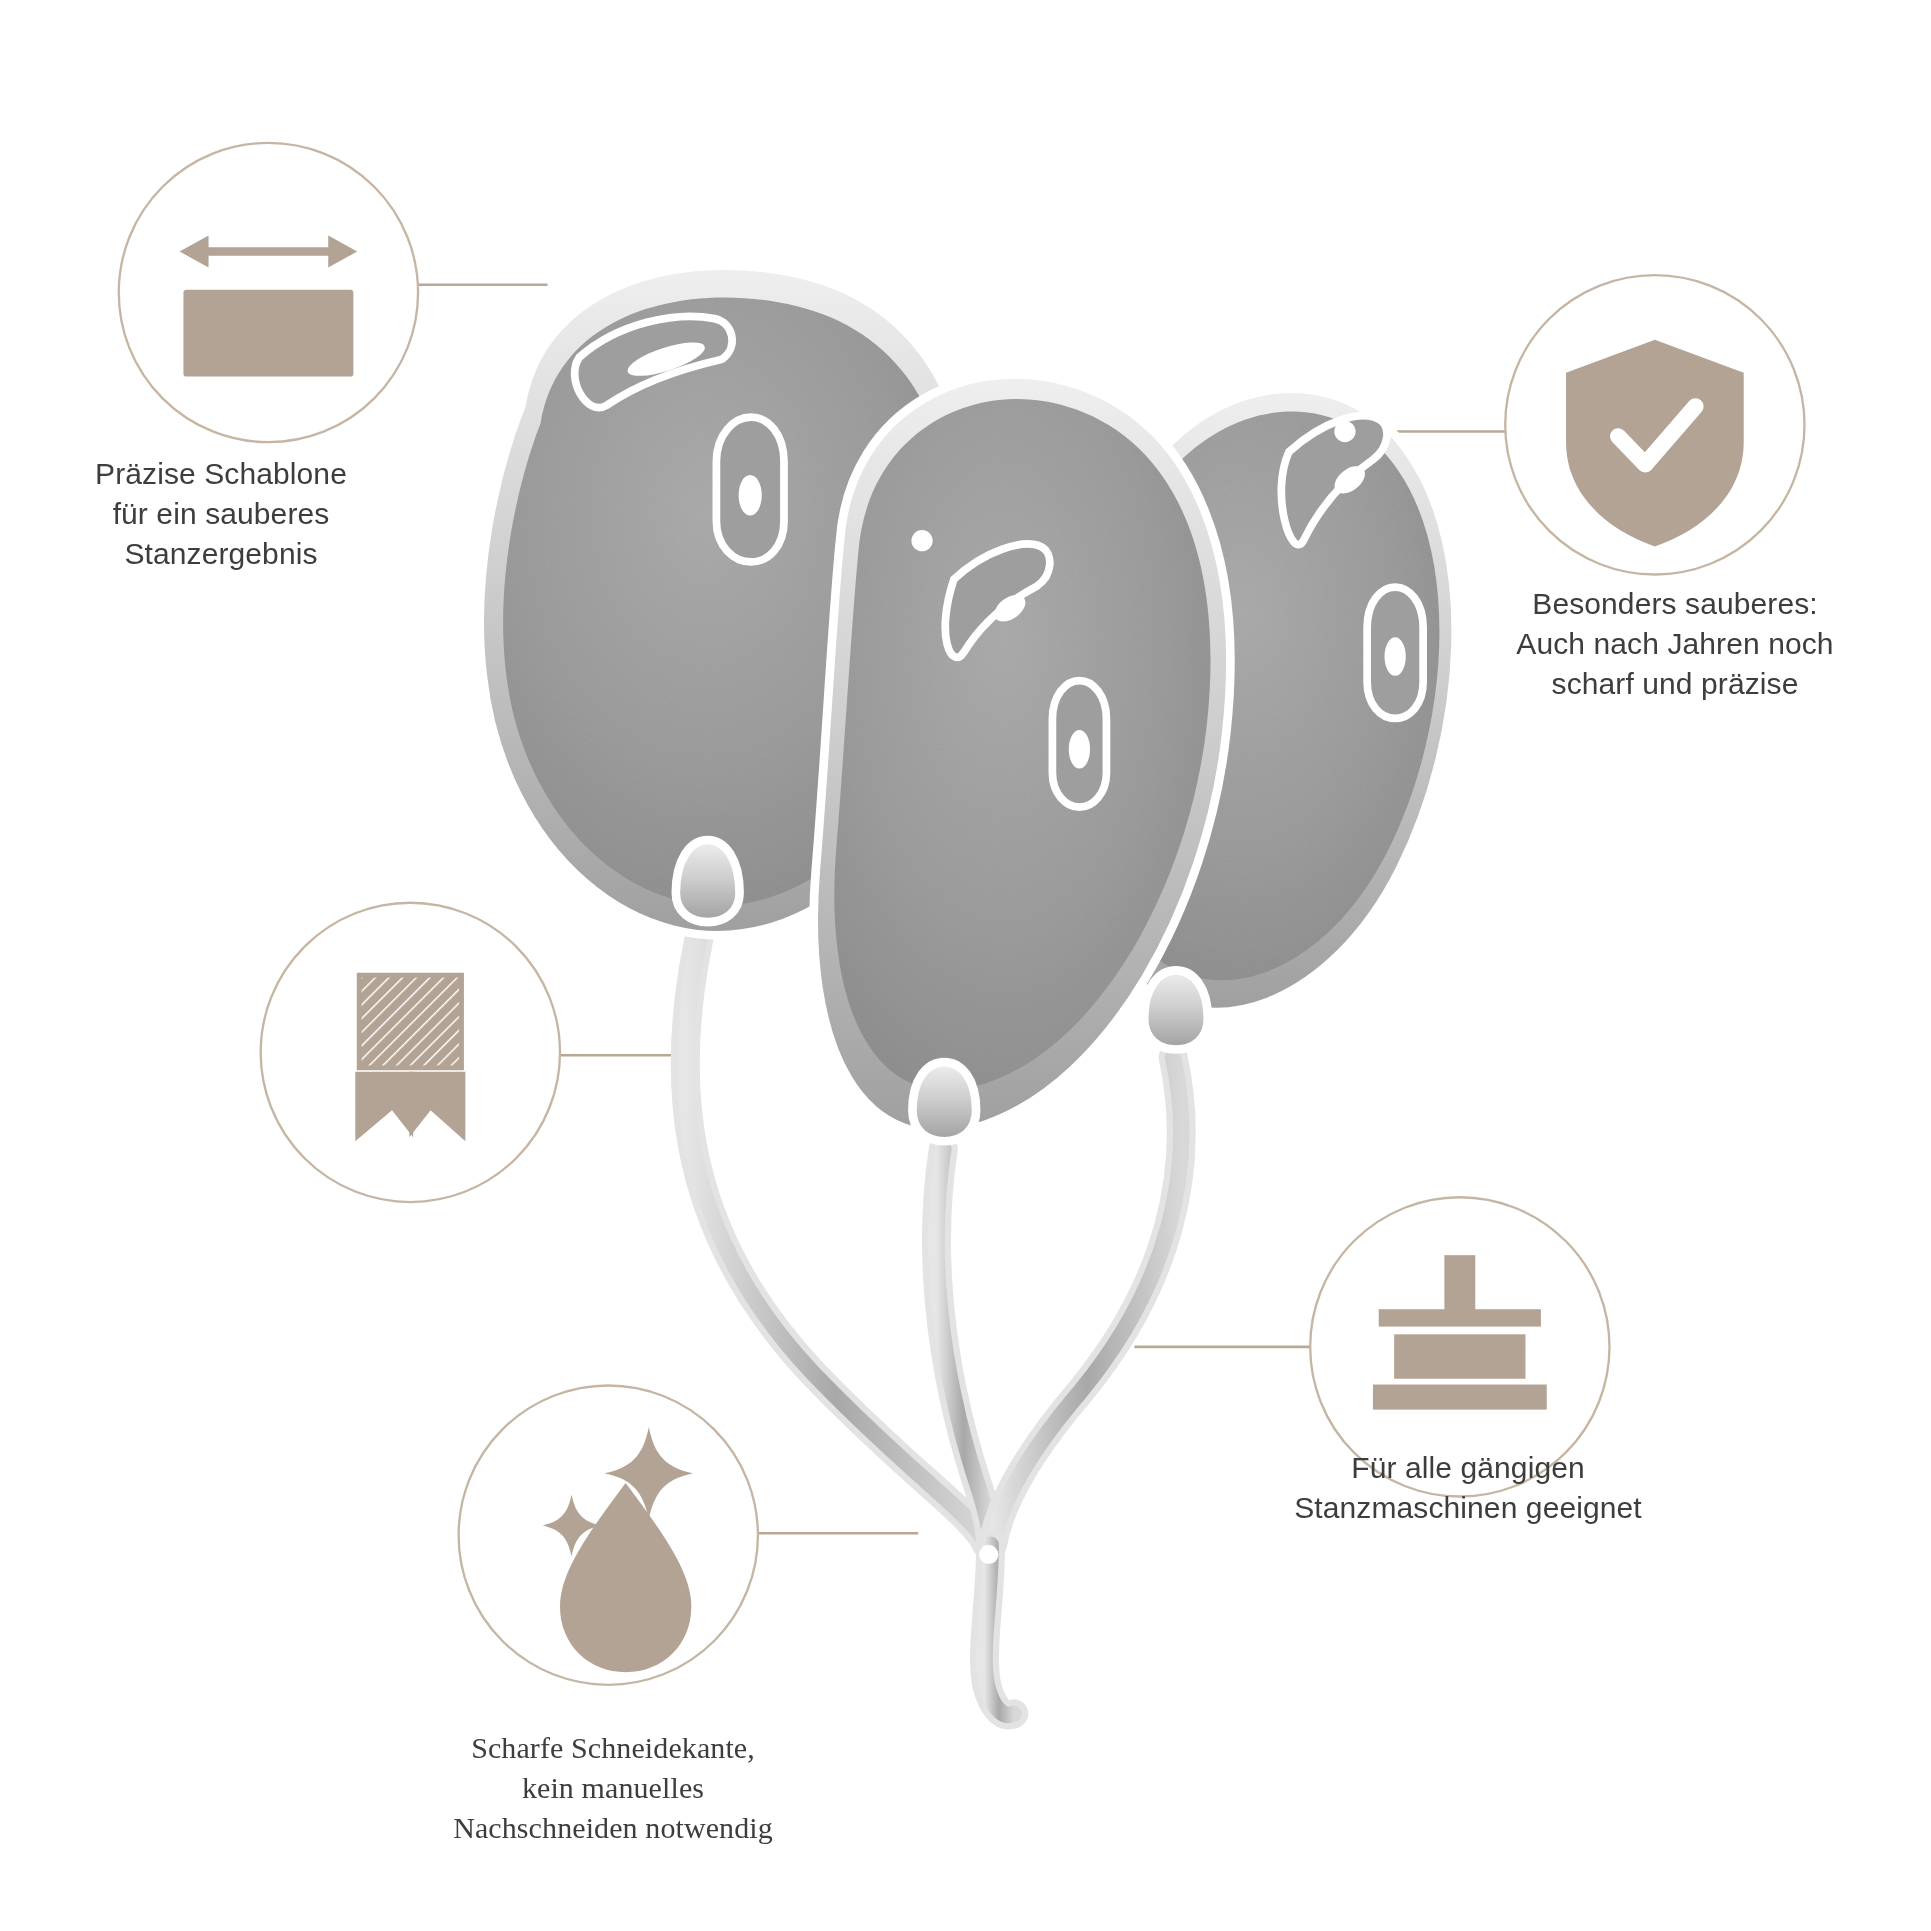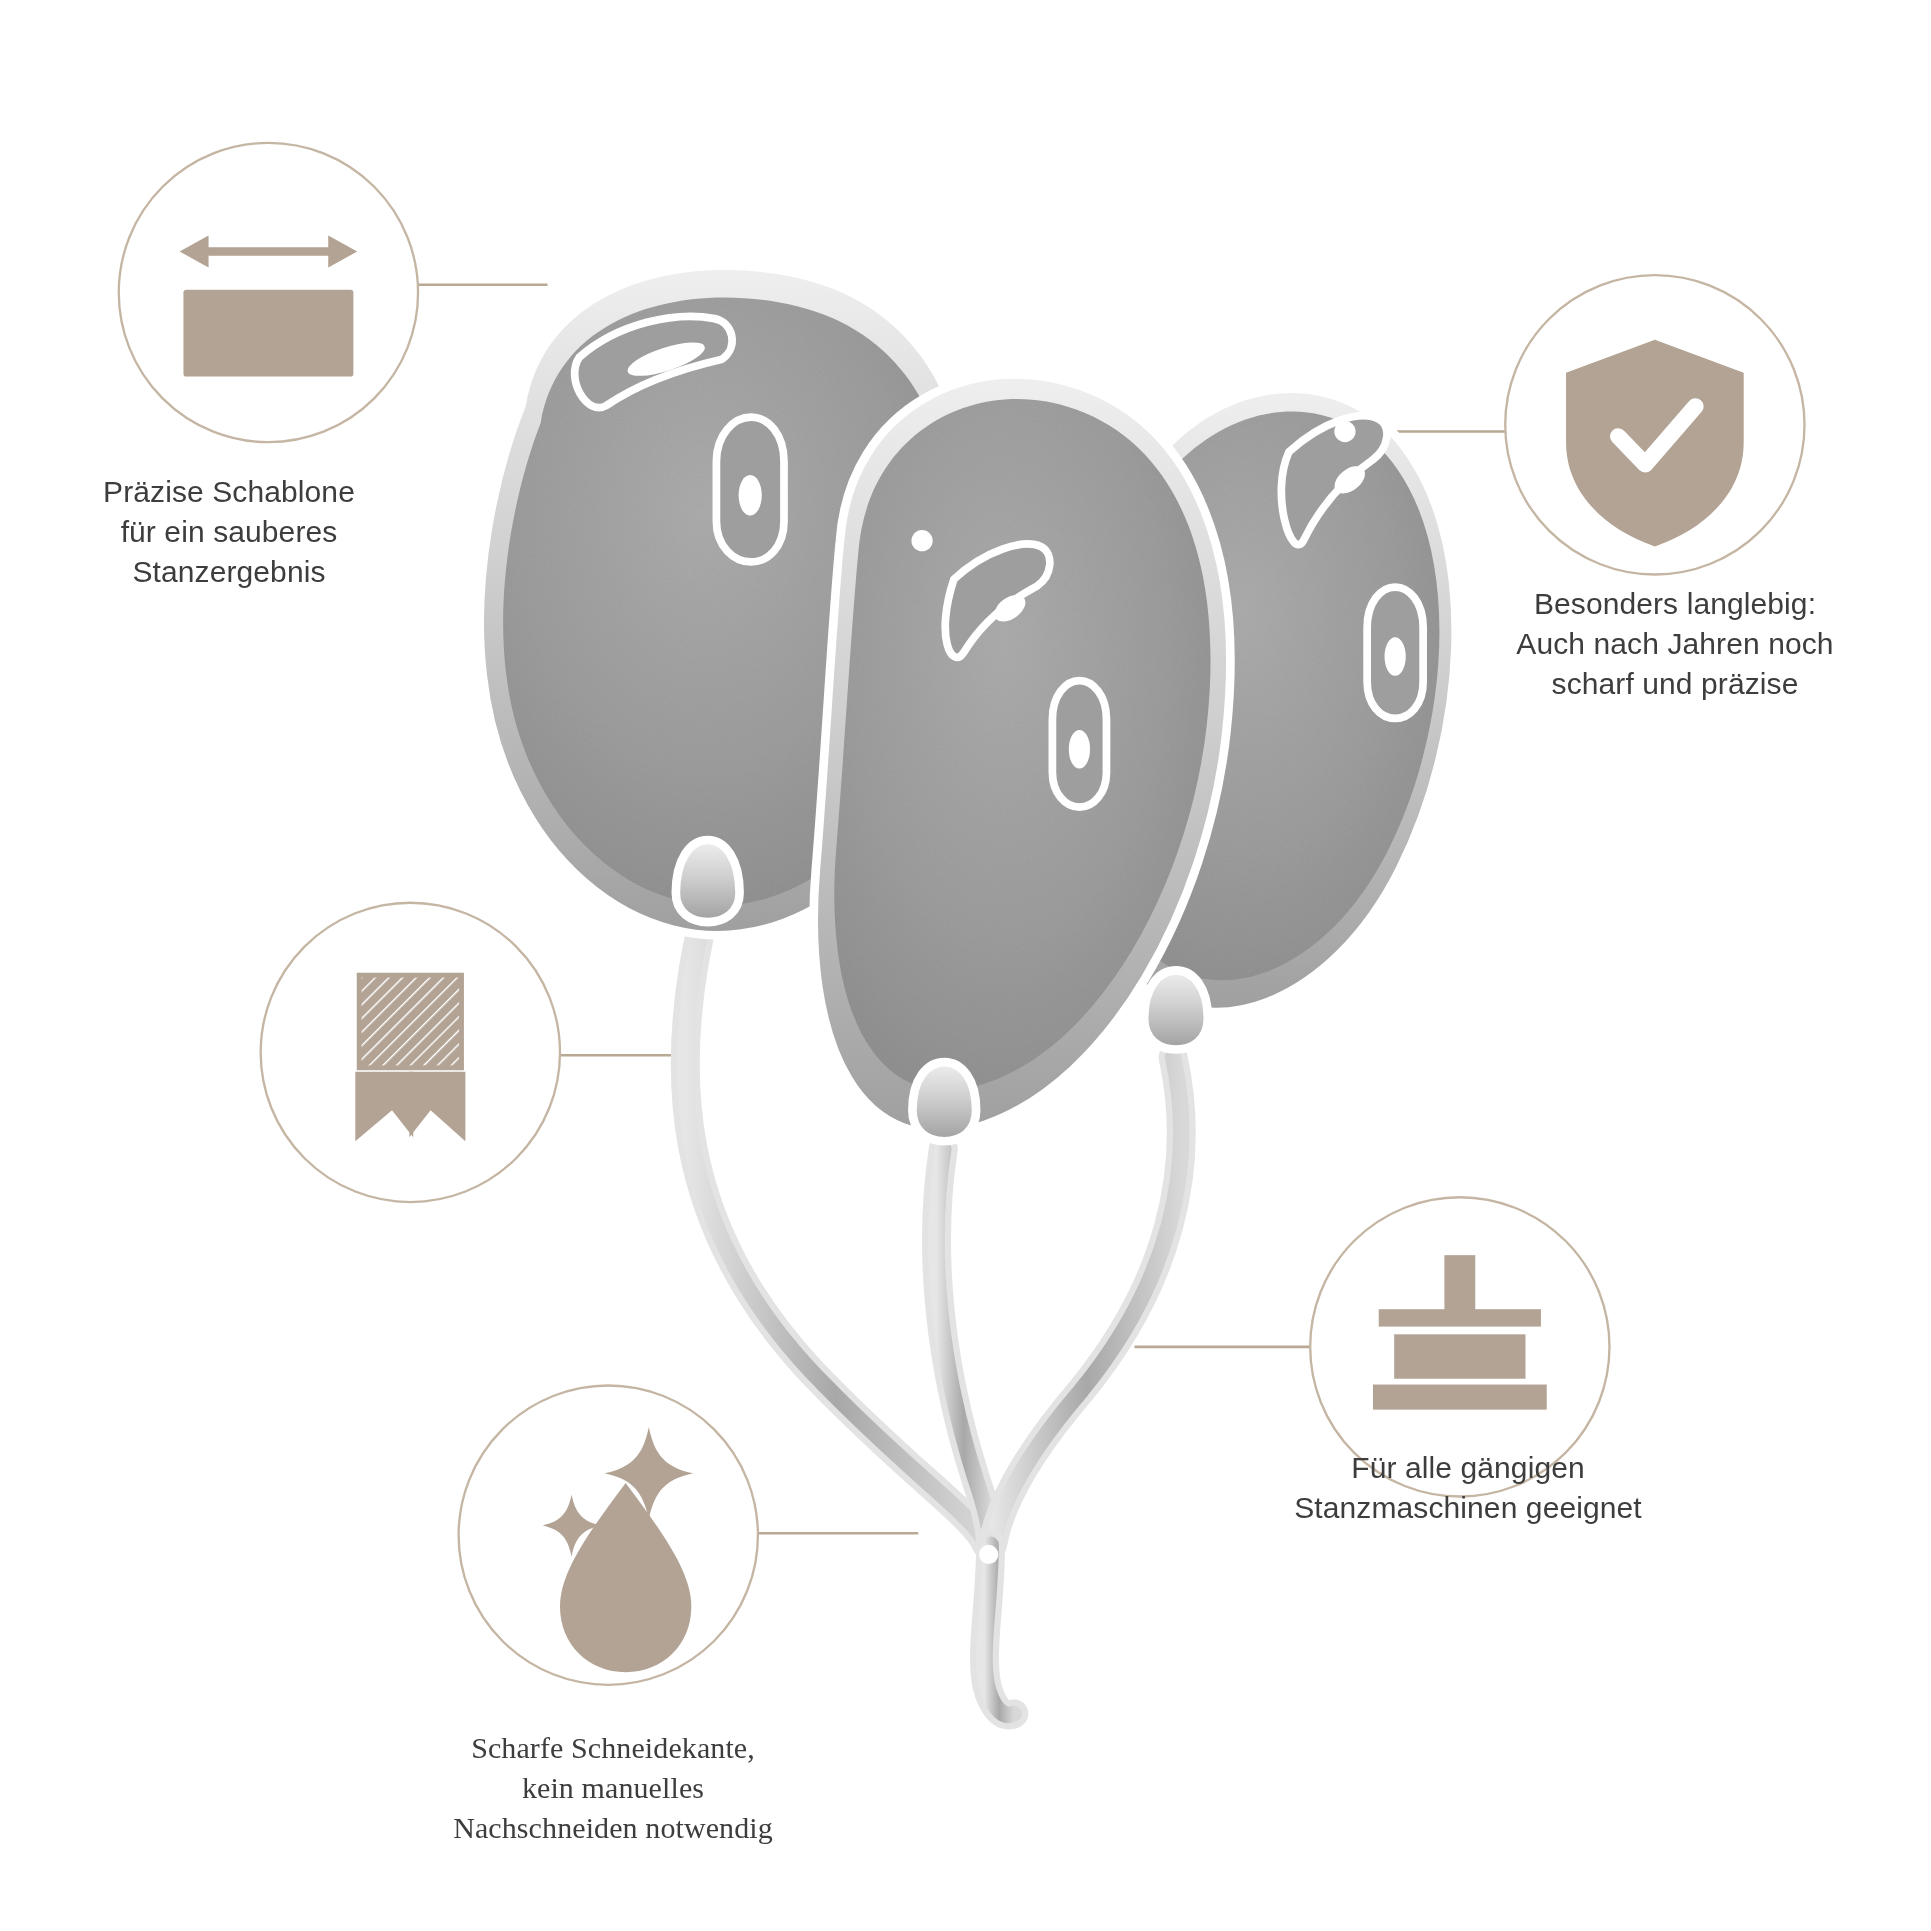--- a/index.html
+++ b/index.html
@@ -16,21 +16,21 @@
   .callout-label{
     position:absolute;
     text-align:center;
     color:#3d3d3d;
     font-size:30px;
     line-height:1.34;
     white-space:pre-line;
     letter-spacing:0.1px;
   }
   
-  #lbl-0{left:26px;top:454px;width:406px;margin-top:18px;}
+  #lbl-0{left:18px;top:454px;width:406px;}
   #lbl-1{left:1448px;top:584px;width:454px;}
   #lbl-2{left:208px;top:1212px;width:406px;}
   #lbl-3{left:1246px;top:1448px;width:444px;}
   #lbl-4{left:386px;top:1728px;width:454px;font-family:Liberation Serif, serif;}
 </style>
 </head>
 <body>
 
 <div class="stage">
 
@@ -221,21 +221,21 @@
           <path d="M 672 1478 C 678 1508 690 1520 718 1526 C 690 1532 678 1544 672 1574 C 666 1544 654 1532 626 1526 C 654 1520 666 1508 672 1478 Z"></path>
           <path d="M 592 1548 C 596 1568 604 1576 622 1580 C 604 1584 596 1592 592 1612 C 588 1592 580 1584 562 1580 C 580 1576 588 1568 592 1548 Z"></path>
         </g>
       </g>
     </g>
   </svg>
 
   <div class="callout-label" id="lbl-0">Präzise Schablone
 für ein sauberes
 Stanzergebnis</div>
-  <div class="callout-label" id="lbl-1">Besonders langlebig:
+  <div class="callout-label" id="lbl-1">Besonders sauberes:
 Auch nach Jahren noch
 scharf und präzise</div>
   <div class="callout-label" id="lbl-3">Für alle gängigen
 Stanzmaschinen geeignet</div>
   <div class="callout-label" id="lbl-4">Scharfe Schneidekante,
 kein manuelles
 Nachschneiden notwendig</div>
 
 </div>
 

